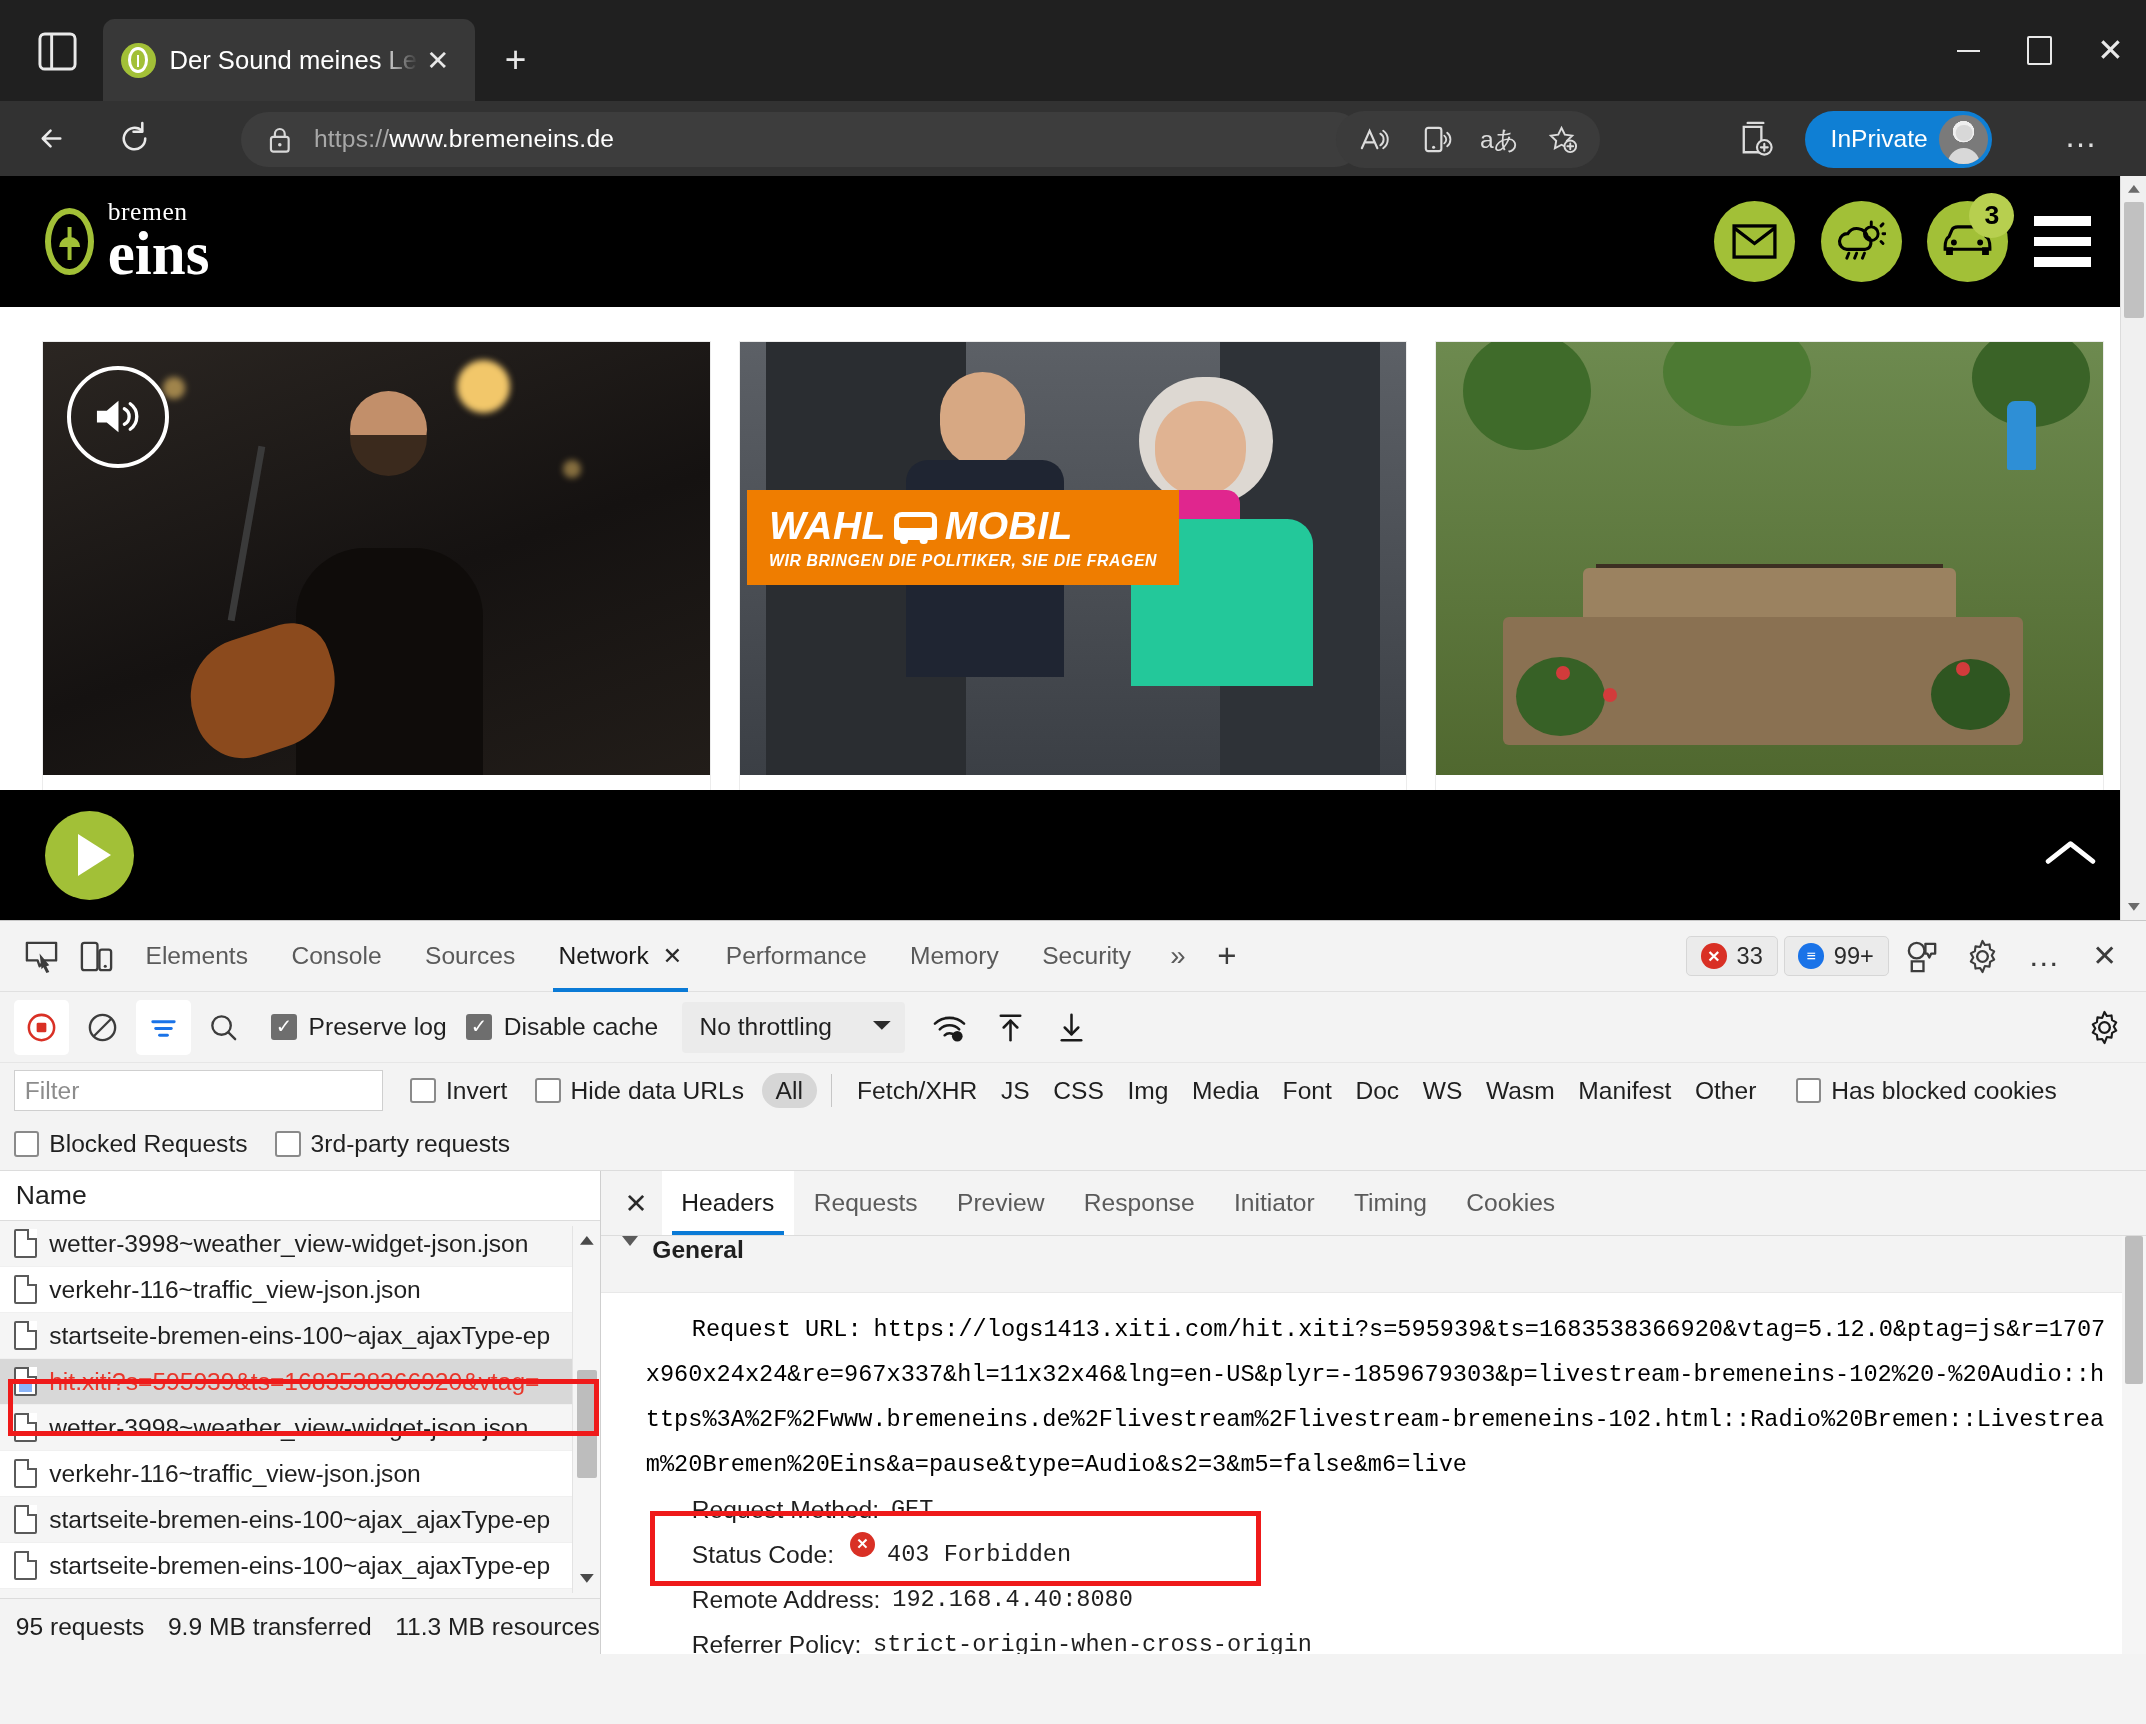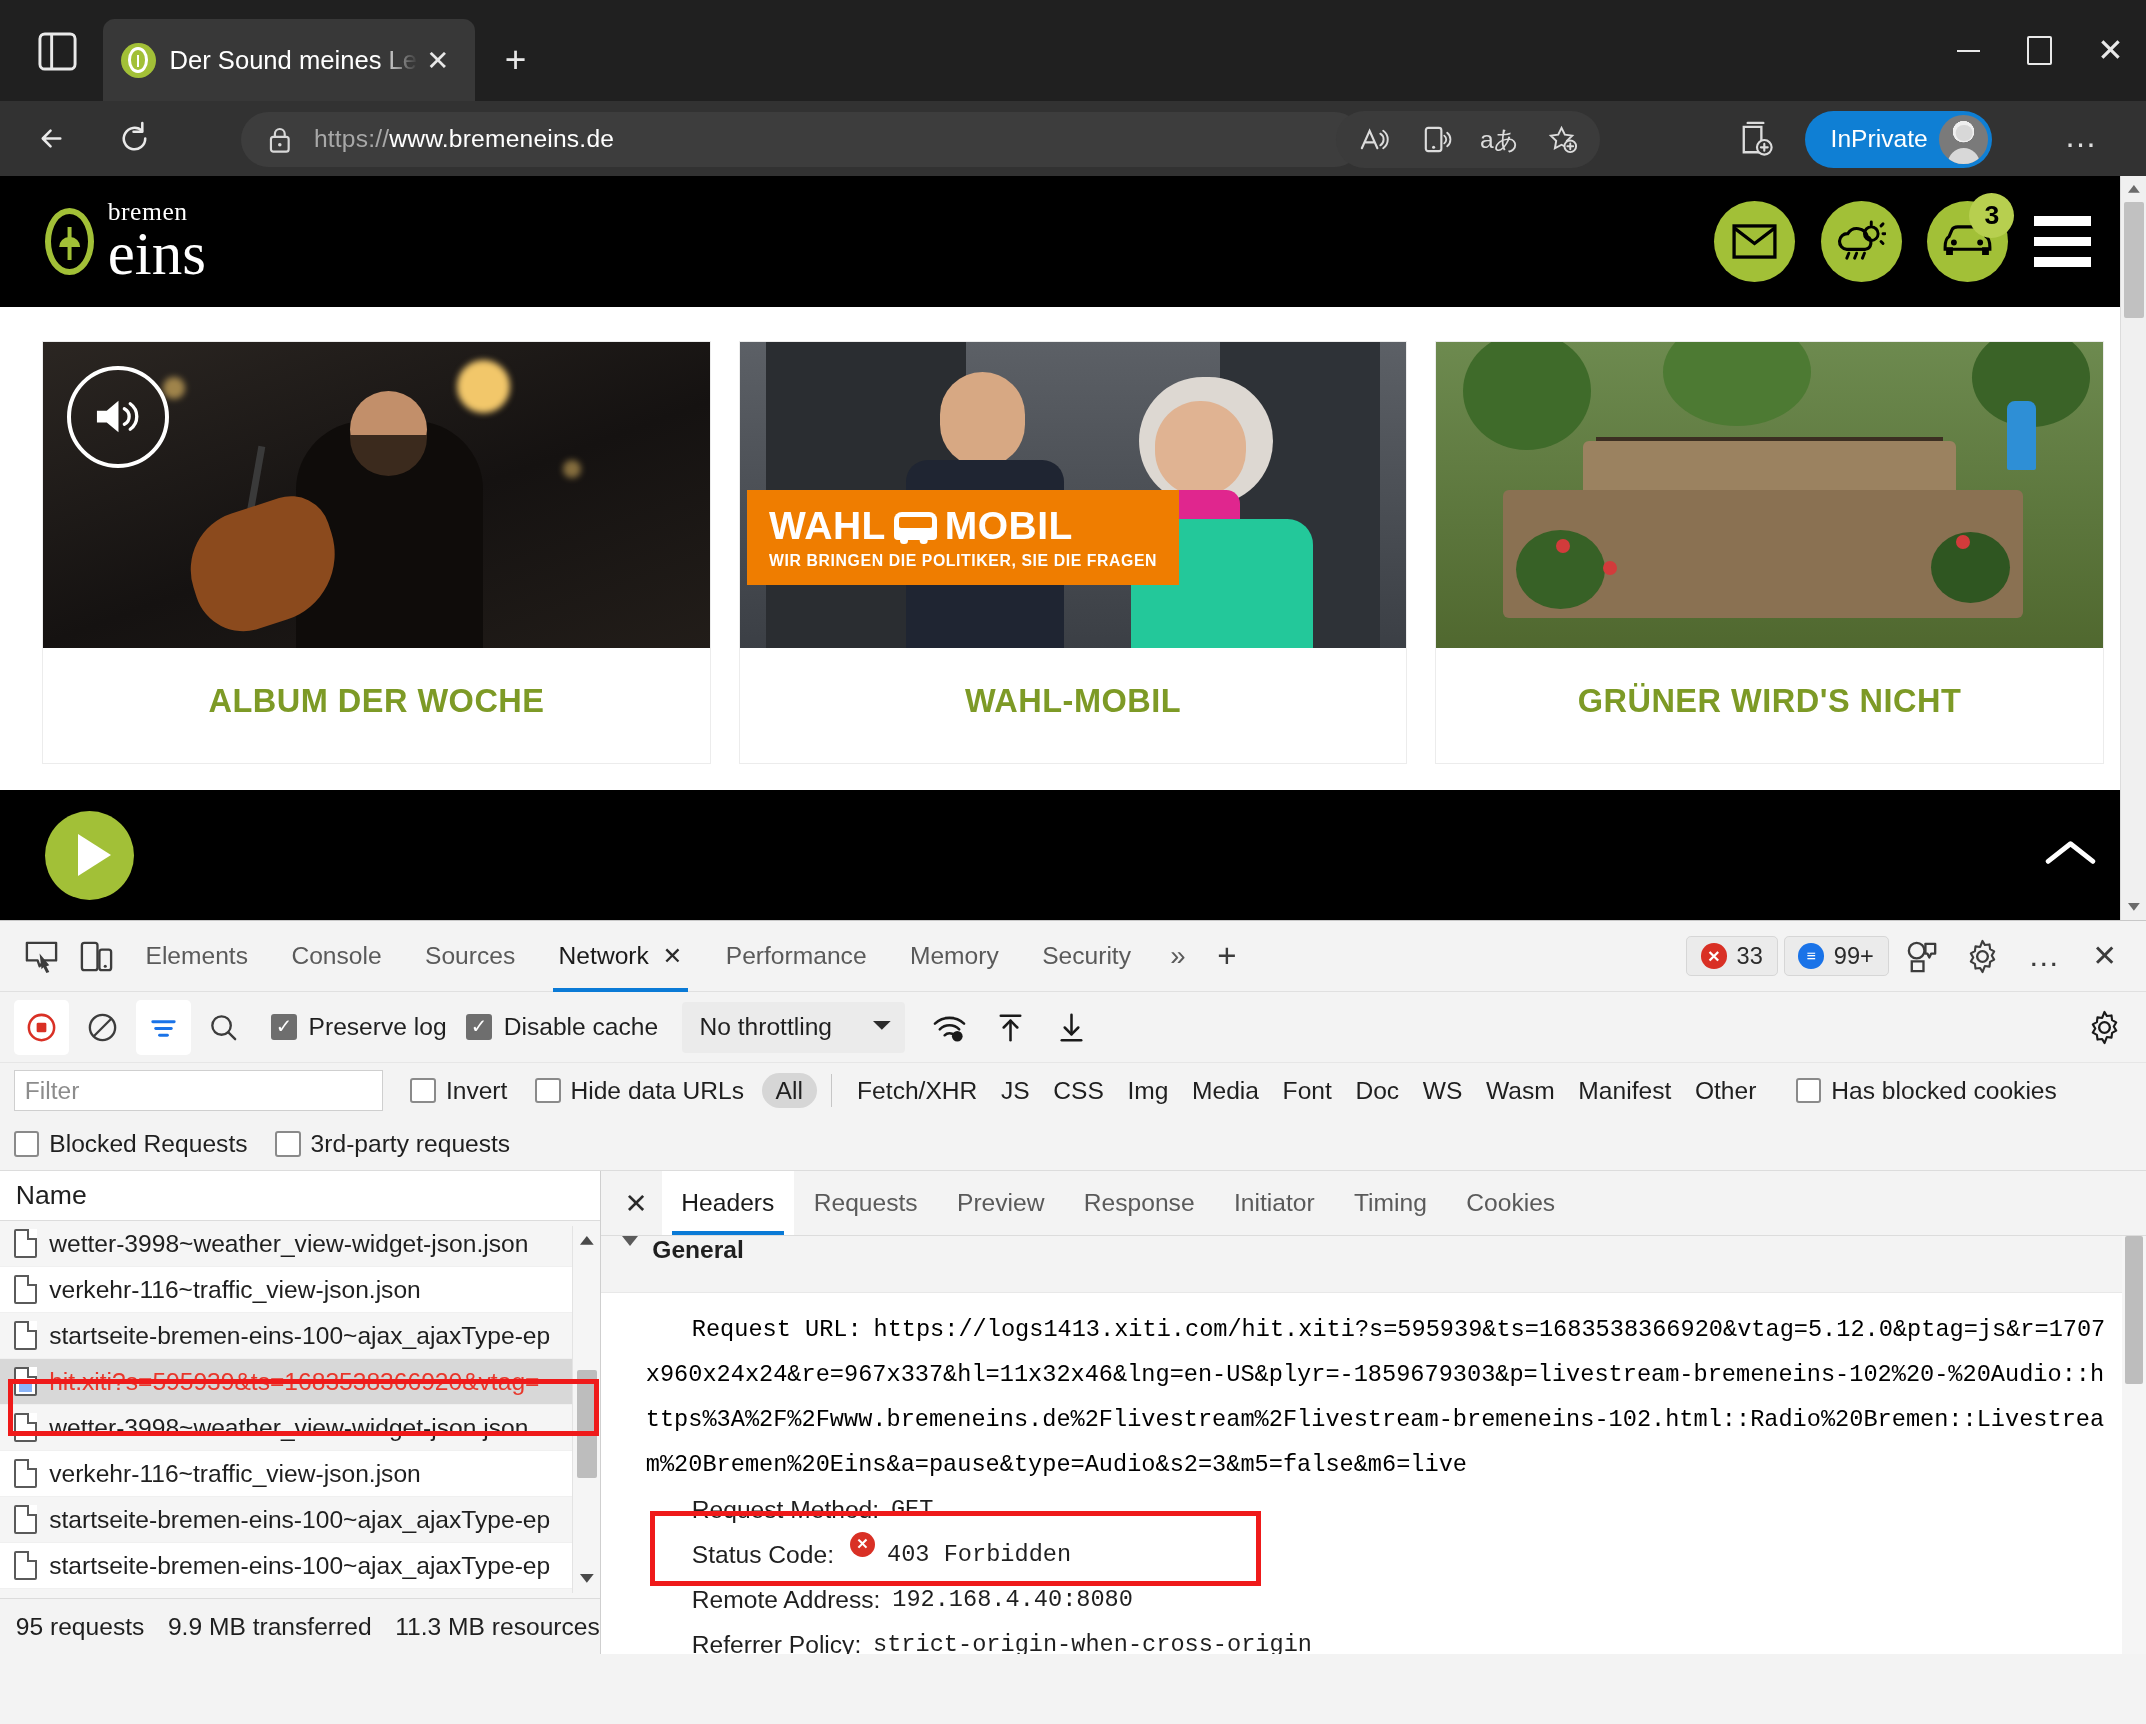--- a/index.html
+++ b/index.html
@@ -143,41 +143,41 @@
   .logo-mark::after {
     content:''; position:absolute; left:50%; top: 12.8px; transform:translateX(-50%);
     width: 4.9px; height: 33px; background:#a2c037;
   }
   .logo-mark .dot {
     position:absolute; left:50%; top: 22.7px; transform:translateX(-50%);
     width: 21.7px; height: 10.8px; border-radius: 10.8px 10.8px 0 0; background:#a2c037;
   }
   .logo-text { color:#fff; line-height: .95; }
   .logo-bremen { font-family:"Liberation Serif", serif; font-size: 25.6px; letter-spacing:0.5px; display:block; }
-  .logo-eins { font-family:"Liberation Serif", serif; font-size: 61px; font-weight:400; display:block; }
+  .logo-eins { font-family:"Liberation Serif", serif; font-size: 61px; font-weight:700; display:block; }
   .header-actions { margin-left:auto; display:flex; align-items:center; gap: 25.6px; }
   .circle-btn {
     width: 81px; height: 81px; border-radius: 50%; background:#a2c037;
     display:flex; align-items:center; justify-content:center; cursor:pointer;
     position: relative;
   }
   .badge {
     position:absolute; right:-5.9px; top:-7.9px; width: 45px; height: 45px;
     border-radius: 50%; background:#b7cf4f; color:#000;
     font-size: 26.6px; font-weight:700; display:flex; align-items:center; justify-content:center;
   }
   .hamburger { width: 57px; cursor:pointer; }
   .hamburger span { display:block; height: 9.9px; background:#fff; margin-bottom: 10.8px; }
   .hamburger span:last-child { margin-bottom:0; }
 
   .cards {
     display:flex; gap: 29.6px; padding: 35px 43px 0 43px; background:#fff;
   }
   .card { flex:1 1 0; background:#fff; box-shadow: 0 0 0 1px #ececec; }
-  .card-img { height: 306px; position:relative; overflow:hidden; }
+  .card-img { height: 433px; position:relative; overflow:hidden;font-style:italic; }
   .card-title {
     text-align:center; color:#7d9a26; font-weight:700; font-size: 32.5px;
     letter-spacing: 0.5px; padding: 35px 9.9px 43px 9.9px;
   }
   
   .art1 { background: linear-gradient(160deg,#2b2622 0%,#151211 55%,#221d19 100%); }
   .art1 .bokeh { position:absolute; border-radius:50%; background:#f2c76a; filter: blur(3px); }
   .art1 .guitarist {
     position:absolute; left: 38%; bottom: 0; width: 187px; height: 227px;
     background:#0f0c0a; border-radius: 69px 69px 0 0;

